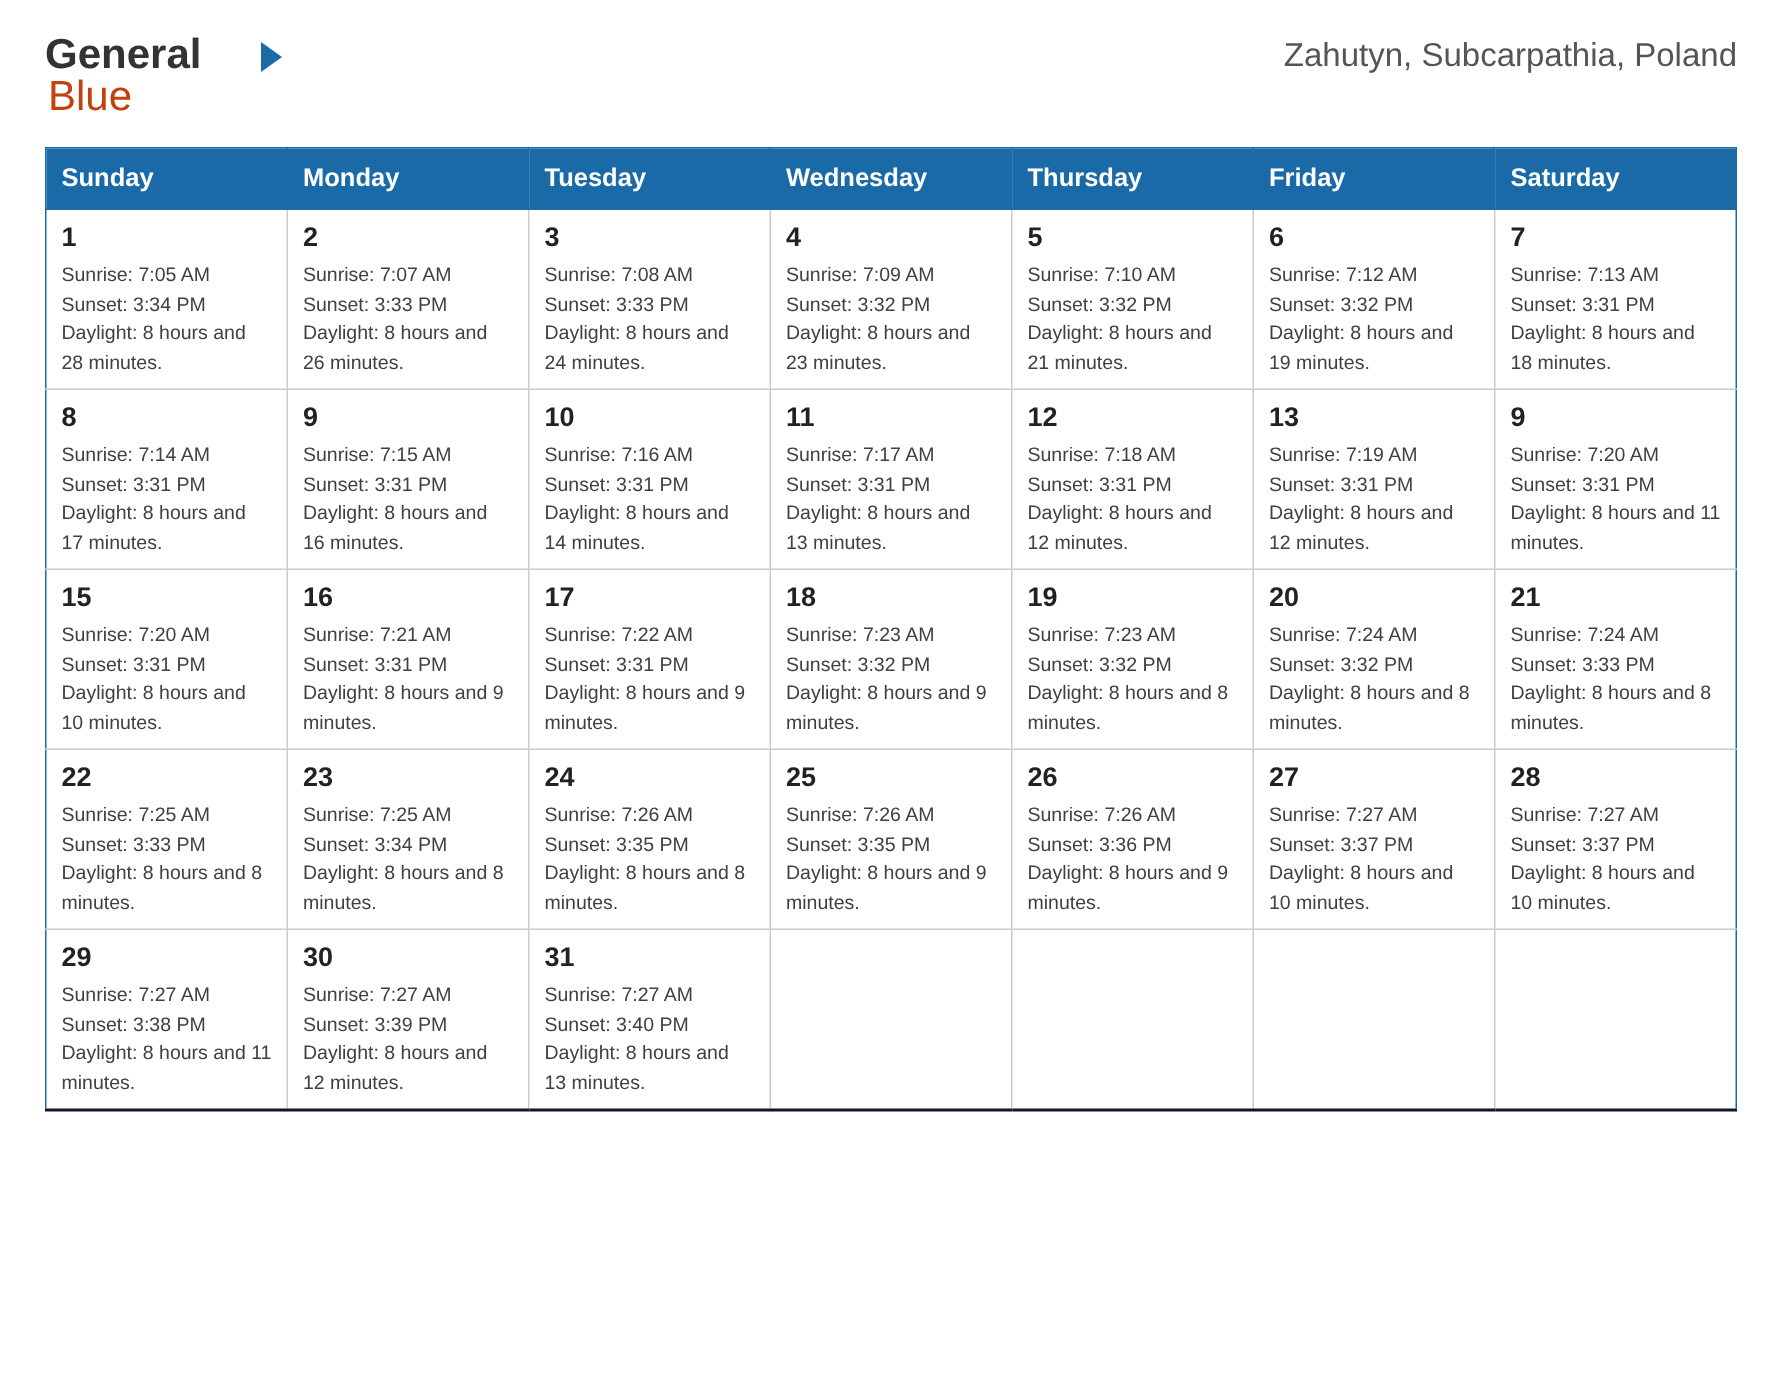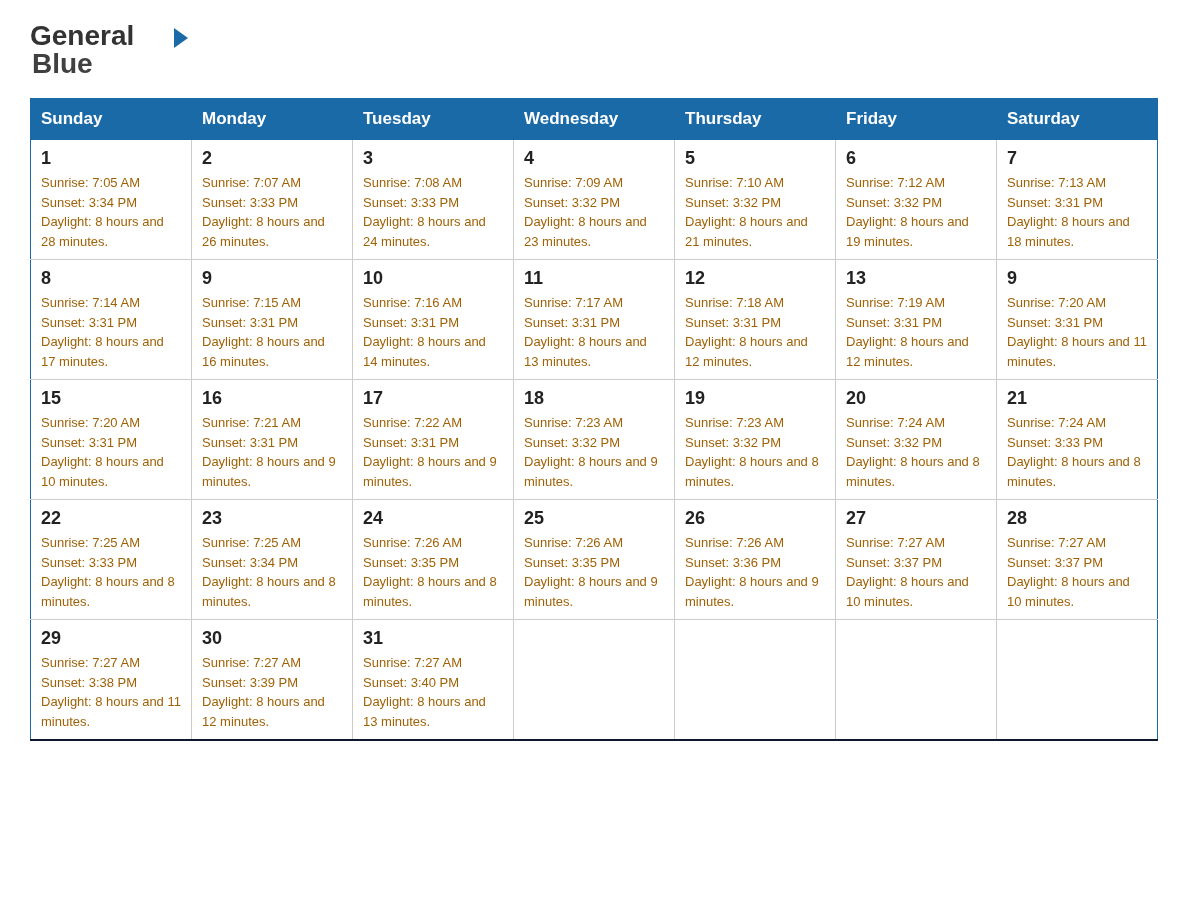--- a/index.html
+++ b/index.html
@@ -35,22 +35,22 @@
       width: 0;
       height: 0;
       border-left: 14px solid #1a6aa8;
       border-top: 10px solid transparent;
       border-bottom: 10px solid transparent;
       margin-left: 4px;
       margin-top: 4px;
     }
     .logo-blue {
       font-size: 28px;
-      font-weight: bold;
-      color: #404040;
+      font-weight: normal;
+      color: #c2410c;
       margin-top: -4px;
       margin-left: 2px;
     }
     .title-area {
       text-align: right;
     }
     .month-title {
       font-size: 52px;
       font-weight: bold;
       color: #222;
@@ -82,21 +82,21 @@
       min-height: 100px;
     }
     .day-number {
       font-size: 18px;
       font-weight: bold;
       color: #222;
       margin-bottom: 4px;
     }
     .day-info {
       font-size: 13px;
-      color: #a16207;
+      color: #404040;
       line-height: 1.5;
     }
     .empty-cell {
       background: #fff;
     }
     .calendar tbody tr:last-child td {
       border-bottom: 2px solid #0f172a;
     }
     .calendar tbody tr td:first-child {
       border-left: 1px solid #1a6aa8;
@@ -113,20 +113,21 @@
 
 <div class="header">
   <div class="logo">
     <div class="logo-text">
       <span class="logo-general">General</span>
       <div class="logo-arrow"></div>
     </div>
     <span class="logo-blue">Blue</span>
   </div>
   <div class="title-area">
+    <div class="location">Zahutyn, Subcarpathia, Poland</div>
   </div>
 </div>
 
 <table class="calendar">
   <thead>
     <tr>
     <th>Sunday</th>
         <th>Monday</th>
         <th>Tuesday</th>
         <th>Wednesday</th>

